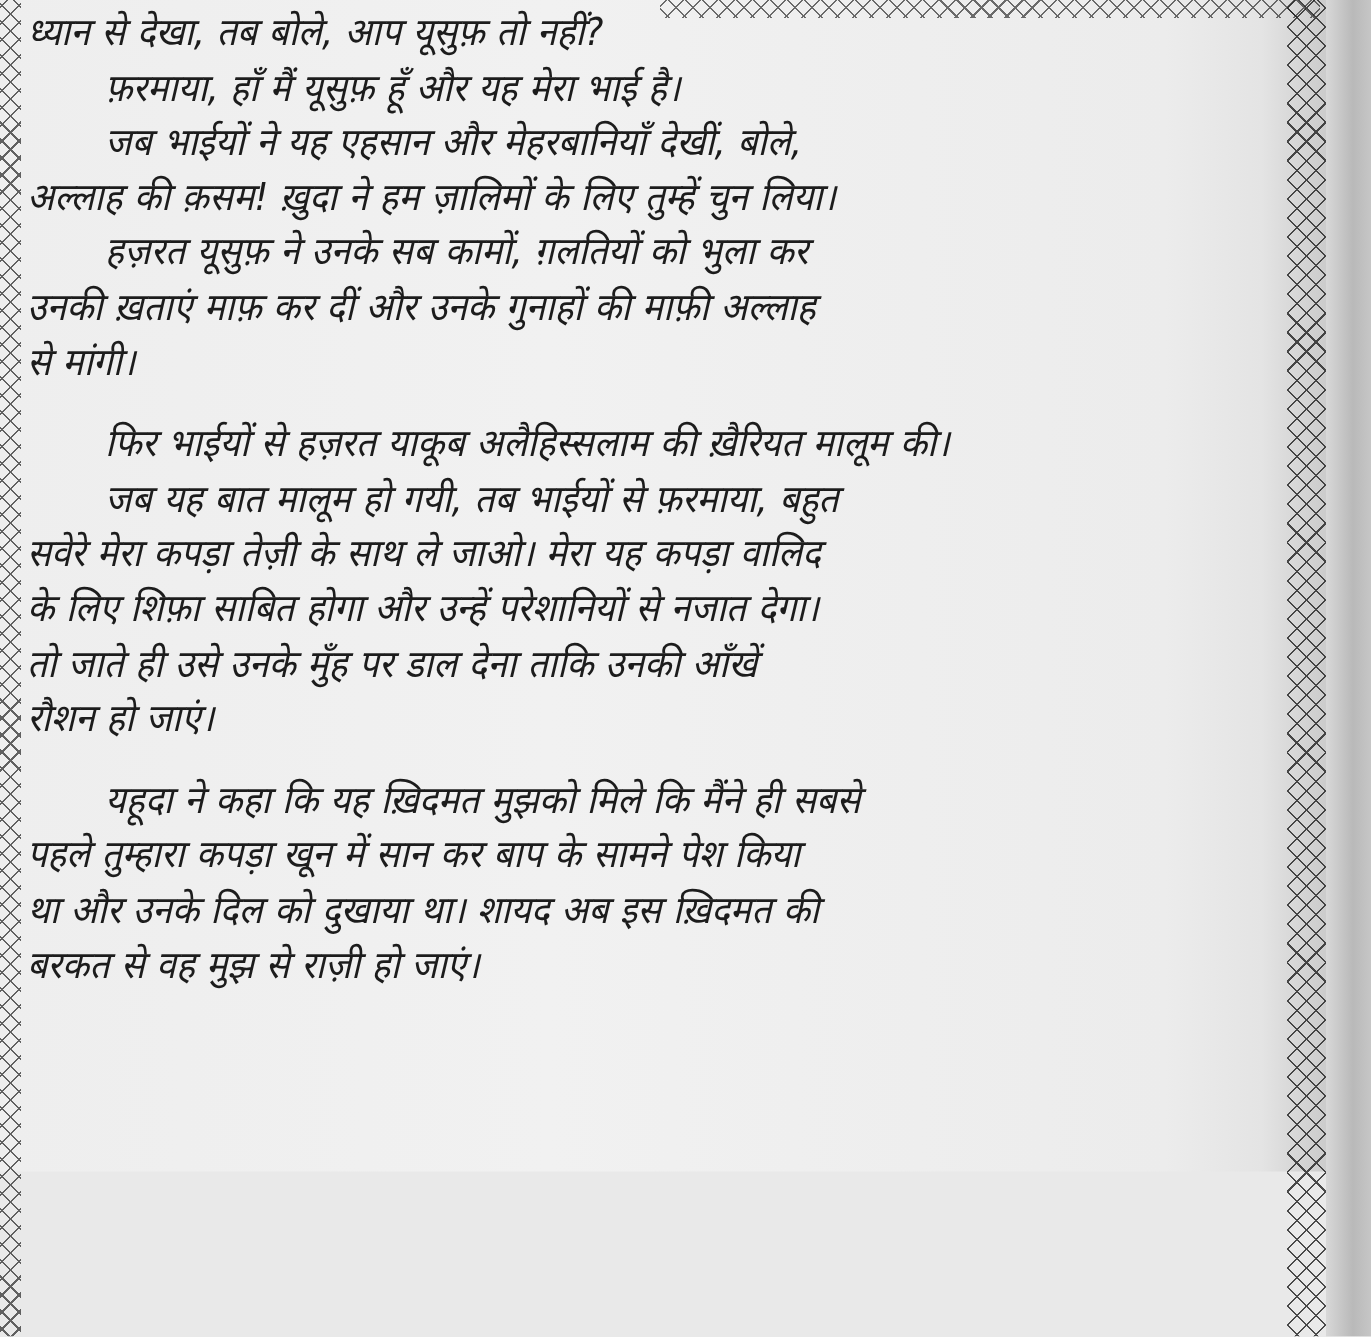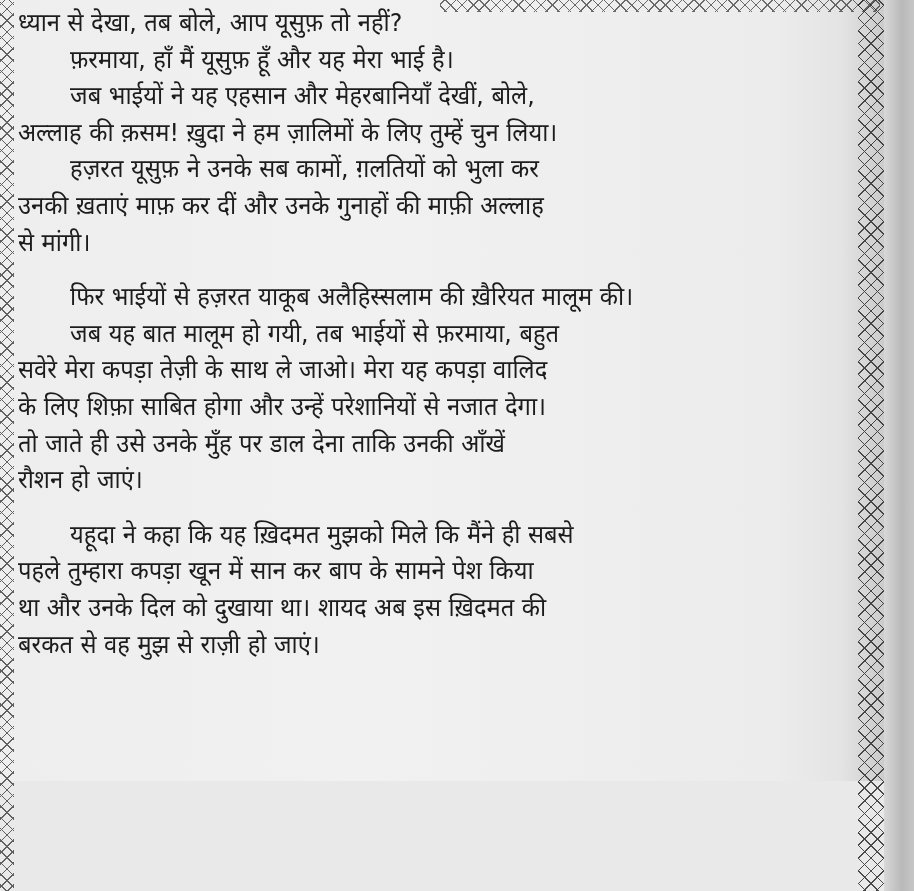--- a/index.html
+++ b/index.html
@@ -5,20 +5,21 @@
   html, body { margin: 0; padding: 0; }
   body {
     width: 914px; height: 891px; overflow: hidden;
     background: #e9e9e9;
     position: relative;
     font-family: "DejaVu Sans", sans-serif;
   }
   .page {
     position: absolute; left: 0; top: 0; width: 914px; height: 781px;
     background: linear-gradient(90deg, #eeeeee 0%, #f1f1f1 40%, #ececec 85%, #e4e4e4 92%, #cfcfcf 96%, #bdbdbd 100%);
+    font-style: italic;
   }
   .border-left {
     position: absolute; left: 0; top: 0; width: 14px; height: 891px;
     background-image:
       repeating-linear-gradient(45deg, transparent 0 4px, #333 4px 5px, transparent 5px 8px),
       repeating-linear-gradient(-45deg, transparent 0 4px, #333 4px 5px, transparent 5px 8px);
     opacity: 0.75;
   }
   .border-top {
     position: absolute; left: 440px; top: 0; width: 440px; height: 12px;

